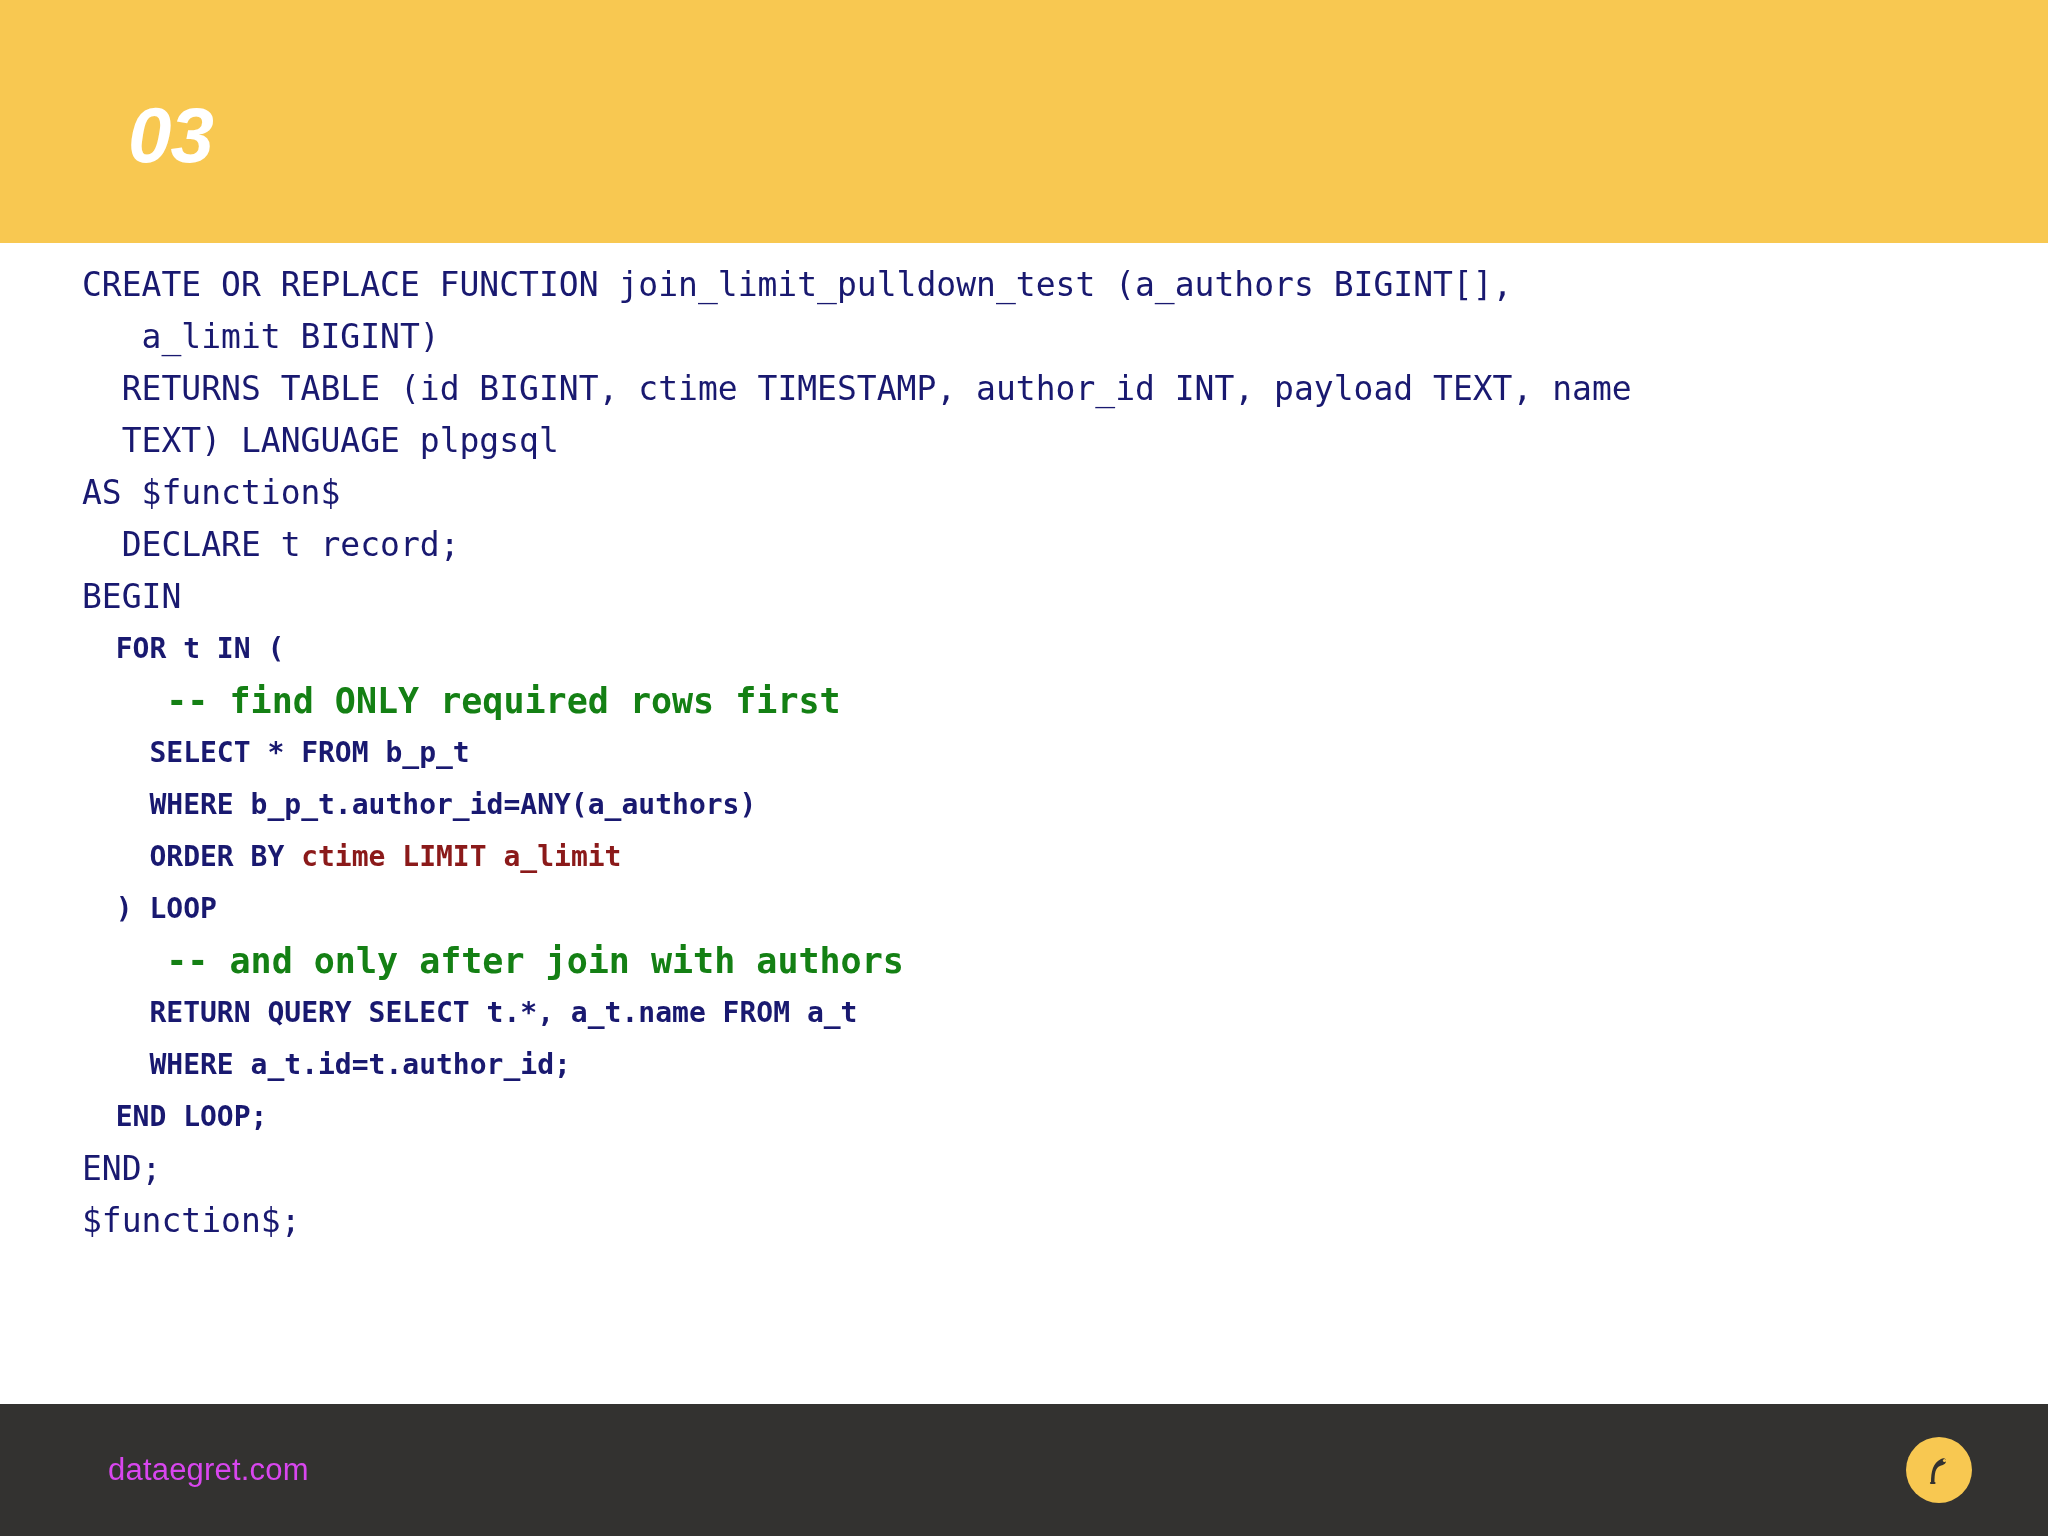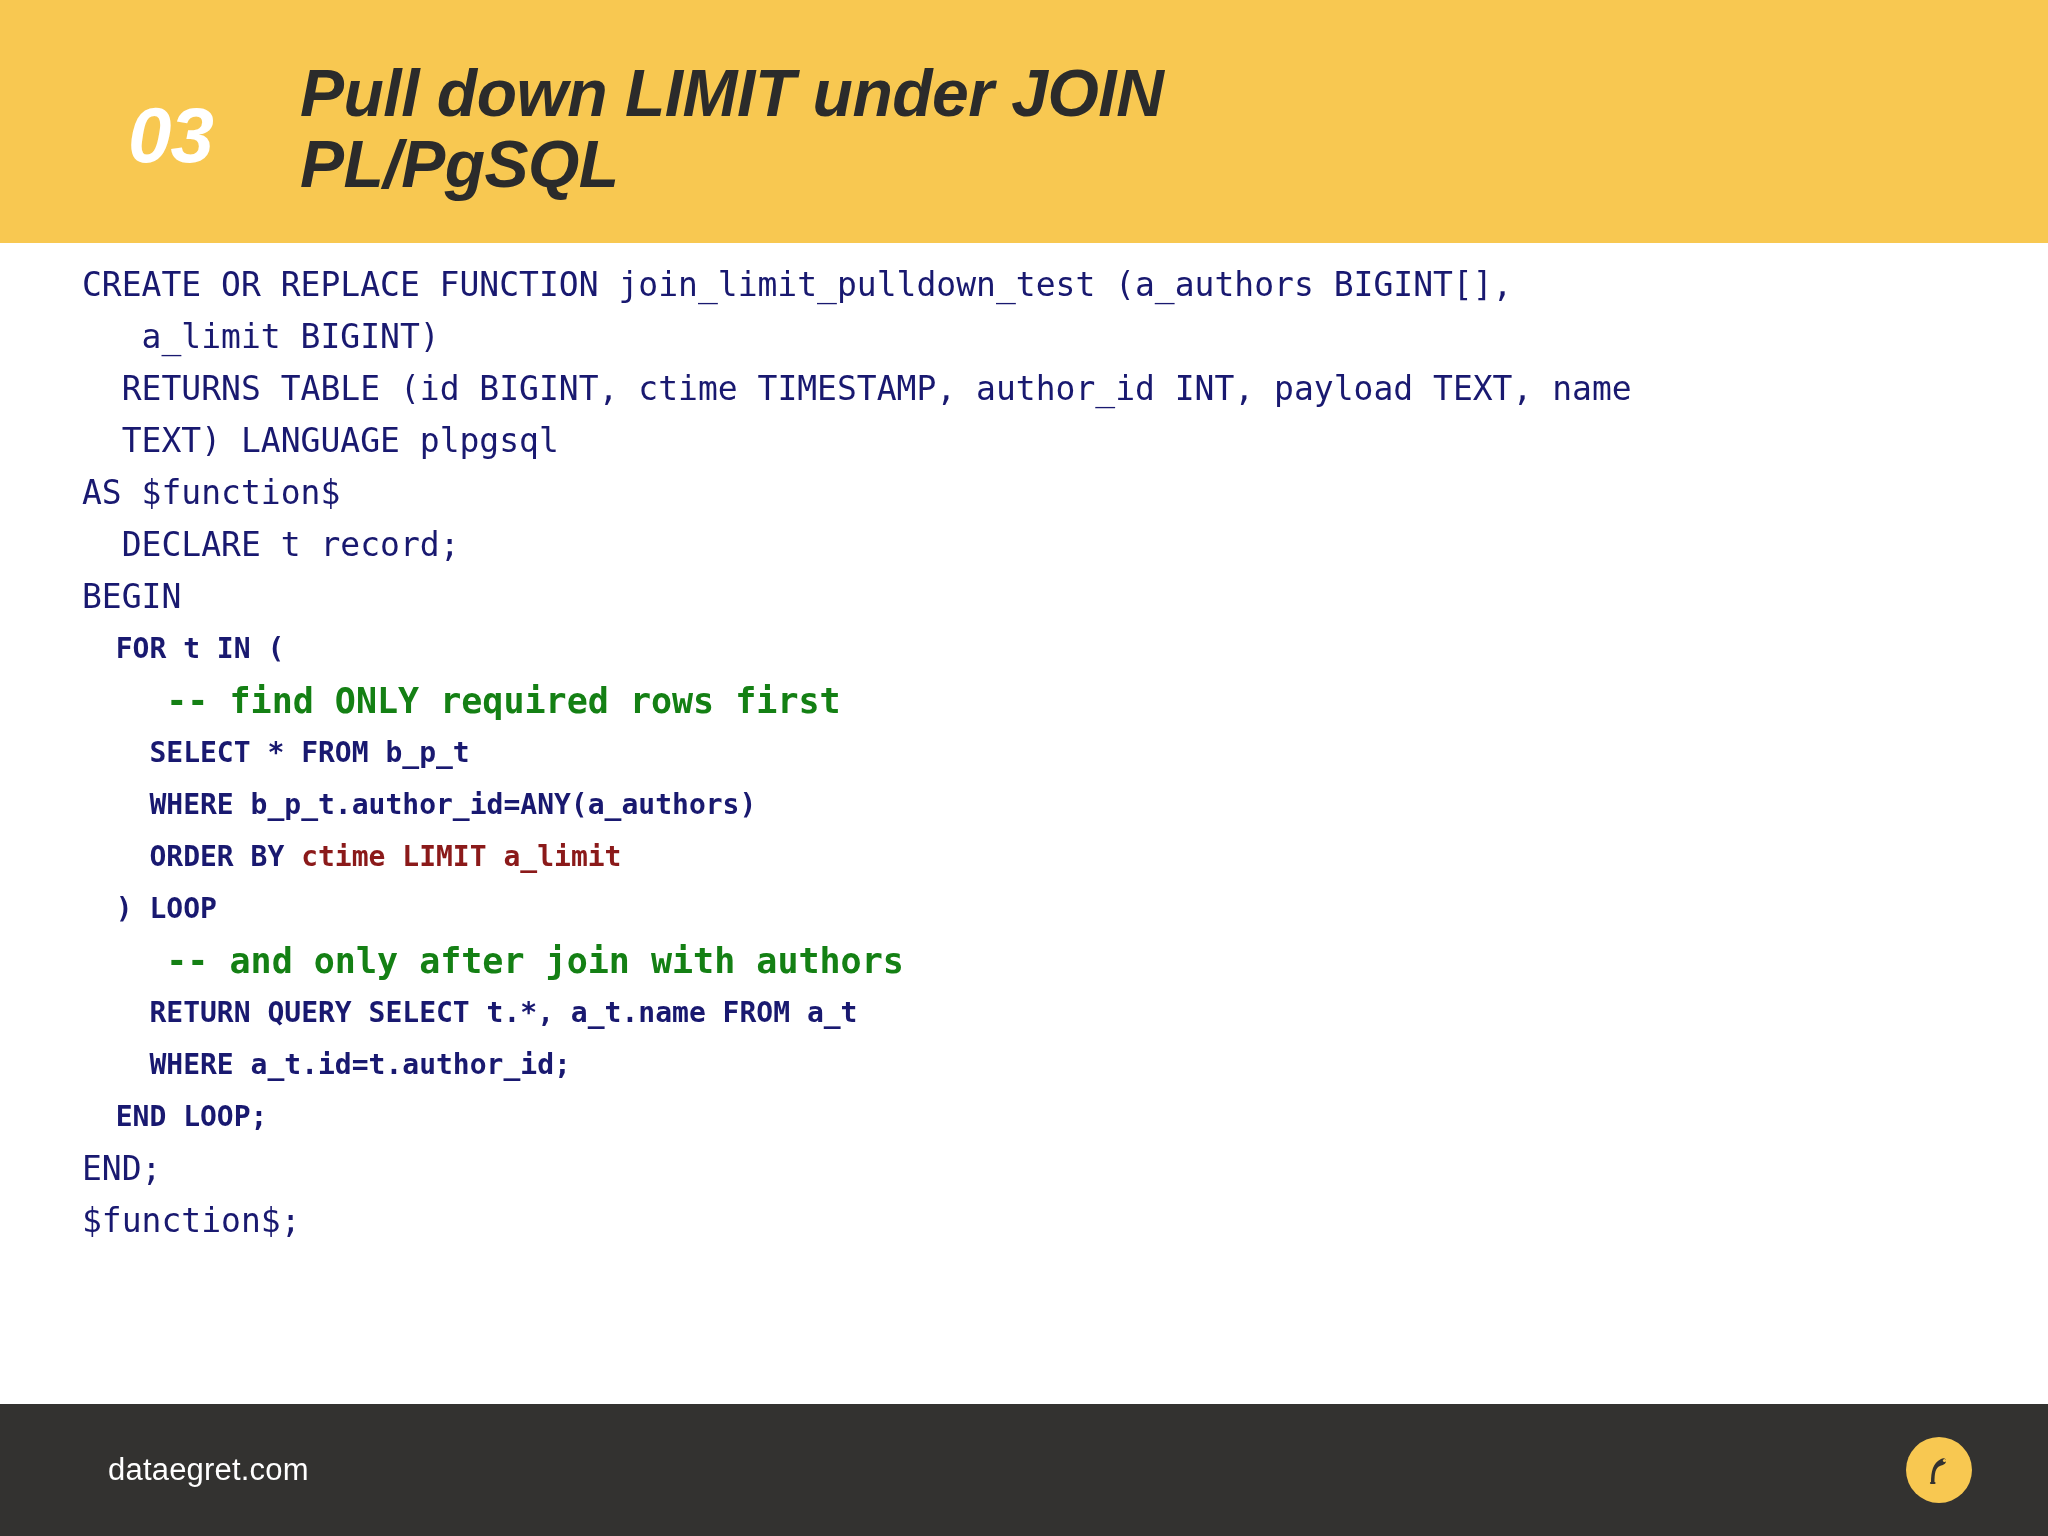--- a/index.html
+++ b/index.html
@@ -123,30 +123,28 @@
 
   .footer-logo svg { display: block; }
 </style>
 </head>
 <body>
 
 <div class="slide">
 
   <div class="header" style="background: rgb(248, 200, 81); font-style: italic;">
     <div class="header-number" style="color: rgb(255, 255, 255);">03</div>
-    <div class="header-title" style="color: rgb(43, 43, 43);">Pull down LIMIT under JOIN
-PL/PgSQL</div>
   </div>
 
   <div class="code-body">
     <div class="code-block" id="code-block" style="color: rgb(25, 25, 112);"><div class="code-line plain">CREATE OR REPLACE FUNCTION join_limit_pulldown_test (a_authors BIGINT[],</div><div class="code-line plain">   a_limit BIGINT)</div><div class="code-line plain">  RETURNS TABLE (id BIGINT, ctime TIMESTAMP, author_id INT, payload TEXT, name</div><div class="code-line plain">  TEXT) LANGUAGE plpgsql</div><div class="code-line plain">AS $function$</div><div class="code-line plain">  DECLARE t record;</div><div class="code-line plain">BEGIN</div><div class="code-line bold">  FOR t IN (</div><div class="code-line comment" style="color: rgb(20, 128, 20);">    -- find ONLY required rows first</div><div class="code-line bold">    SELECT * FROM b_p_t</div><div class="code-line bold">    WHERE b_p_t.author_id=ANY(a_authors)</div><div class="code-line bold">    ORDER BY <span class="kw-limit" style="color: rgb(139, 26, 26);">ctime LIMIT a_limit</span></div><div class="code-line bold">  ) LOOP</div><div class="code-line comment" style="color: rgb(20, 128, 20);">    -- and only after join with authors</div><div class="code-line bold">    RETURN QUERY SELECT t.*, a_t.name FROM a_t</div><div class="code-line bold">    WHERE a_t.id=t.author_id;</div><div class="code-line bold">  END LOOP;</div><div class="code-line plain">END;</div><div class="code-line plain">$function$;</div></div>
   </div>
 
   <div class="footer" style="background: rgb(51, 50, 48);">
-    <div class="footer-url" style="color: #ffffff;">dataegret.com</div>
+    <div class="footer-url" style="color: #d946ef;">dataegret.com</div>
     <div class="footer-logo" style="background: rgb(248, 200, 81);">
       <svg width="42" height="42" viewBox="0 0 42 42">
         <path d="M13 34 C13 22, 15 14, 23 10 C26 8.5, 28 9.5, 28 12 C28 15, 25 16, 22 17 C17.5 18.5, 16.5 24, 16.5 34 Z" fill="#333230"></path>
         <circle cx="26.5" cy="11.5" r="1.6" fill="#F8C851"></circle>
         <path d="M16.5 34 L13 34" stroke="#333230" stroke-width="2.2" stroke-linecap="round"></path>
       </svg>
     </div>
   </div>
 
 </div>

